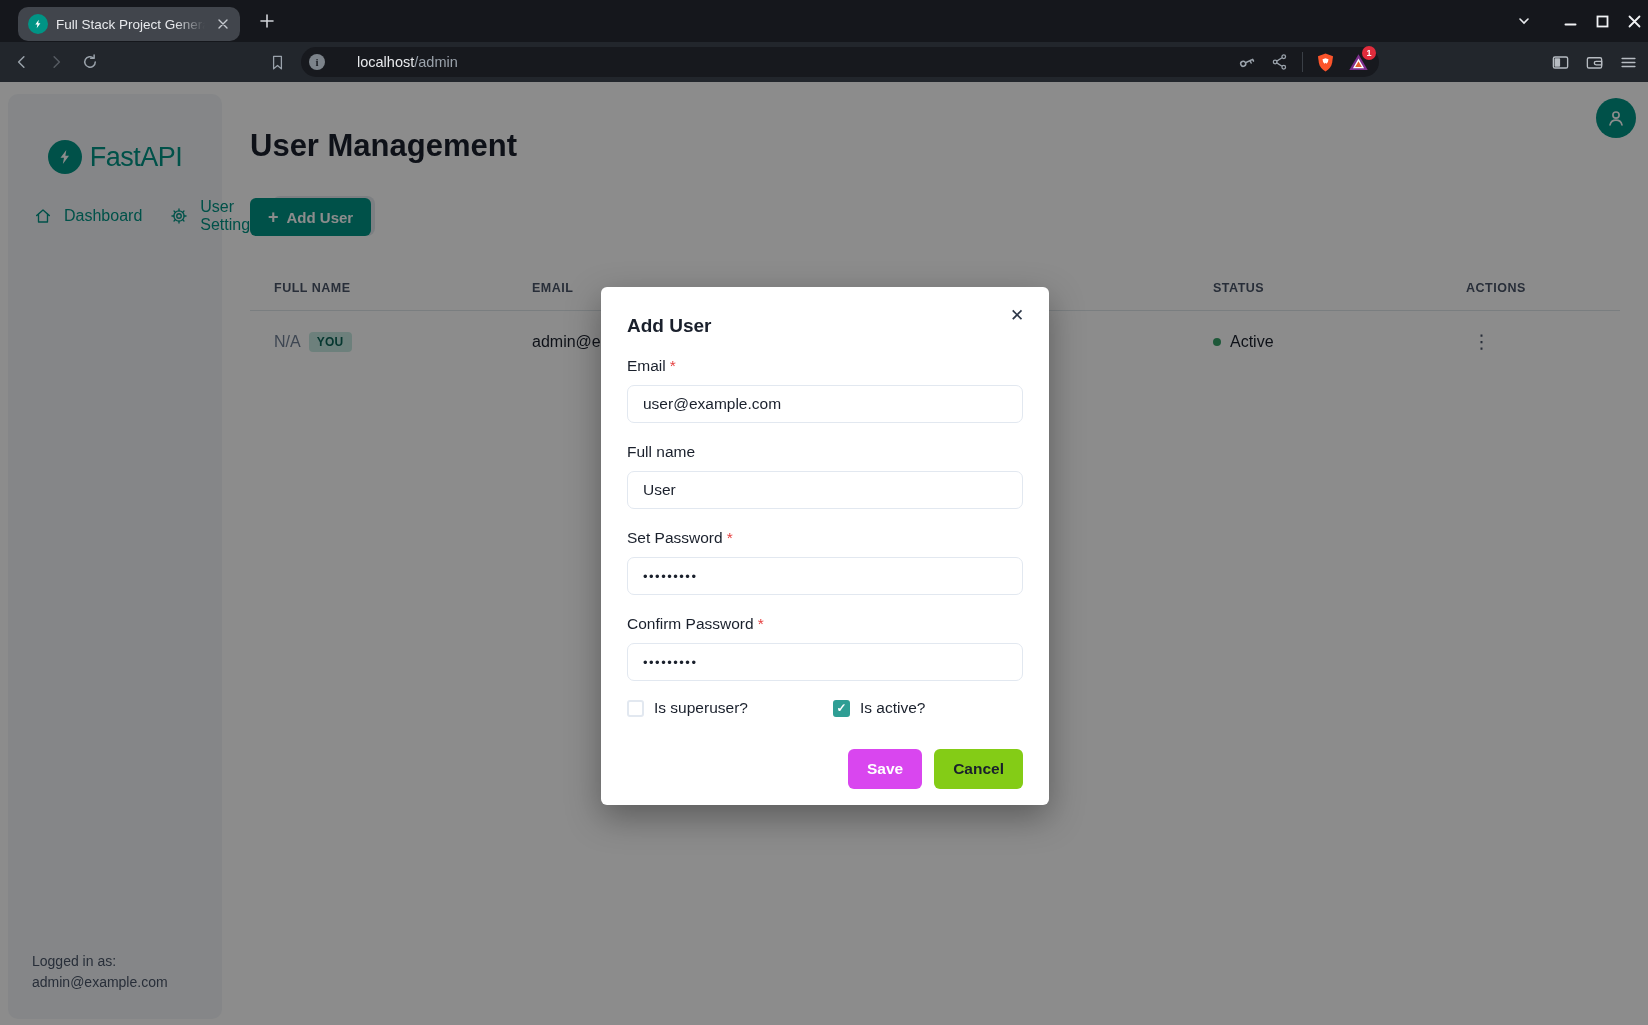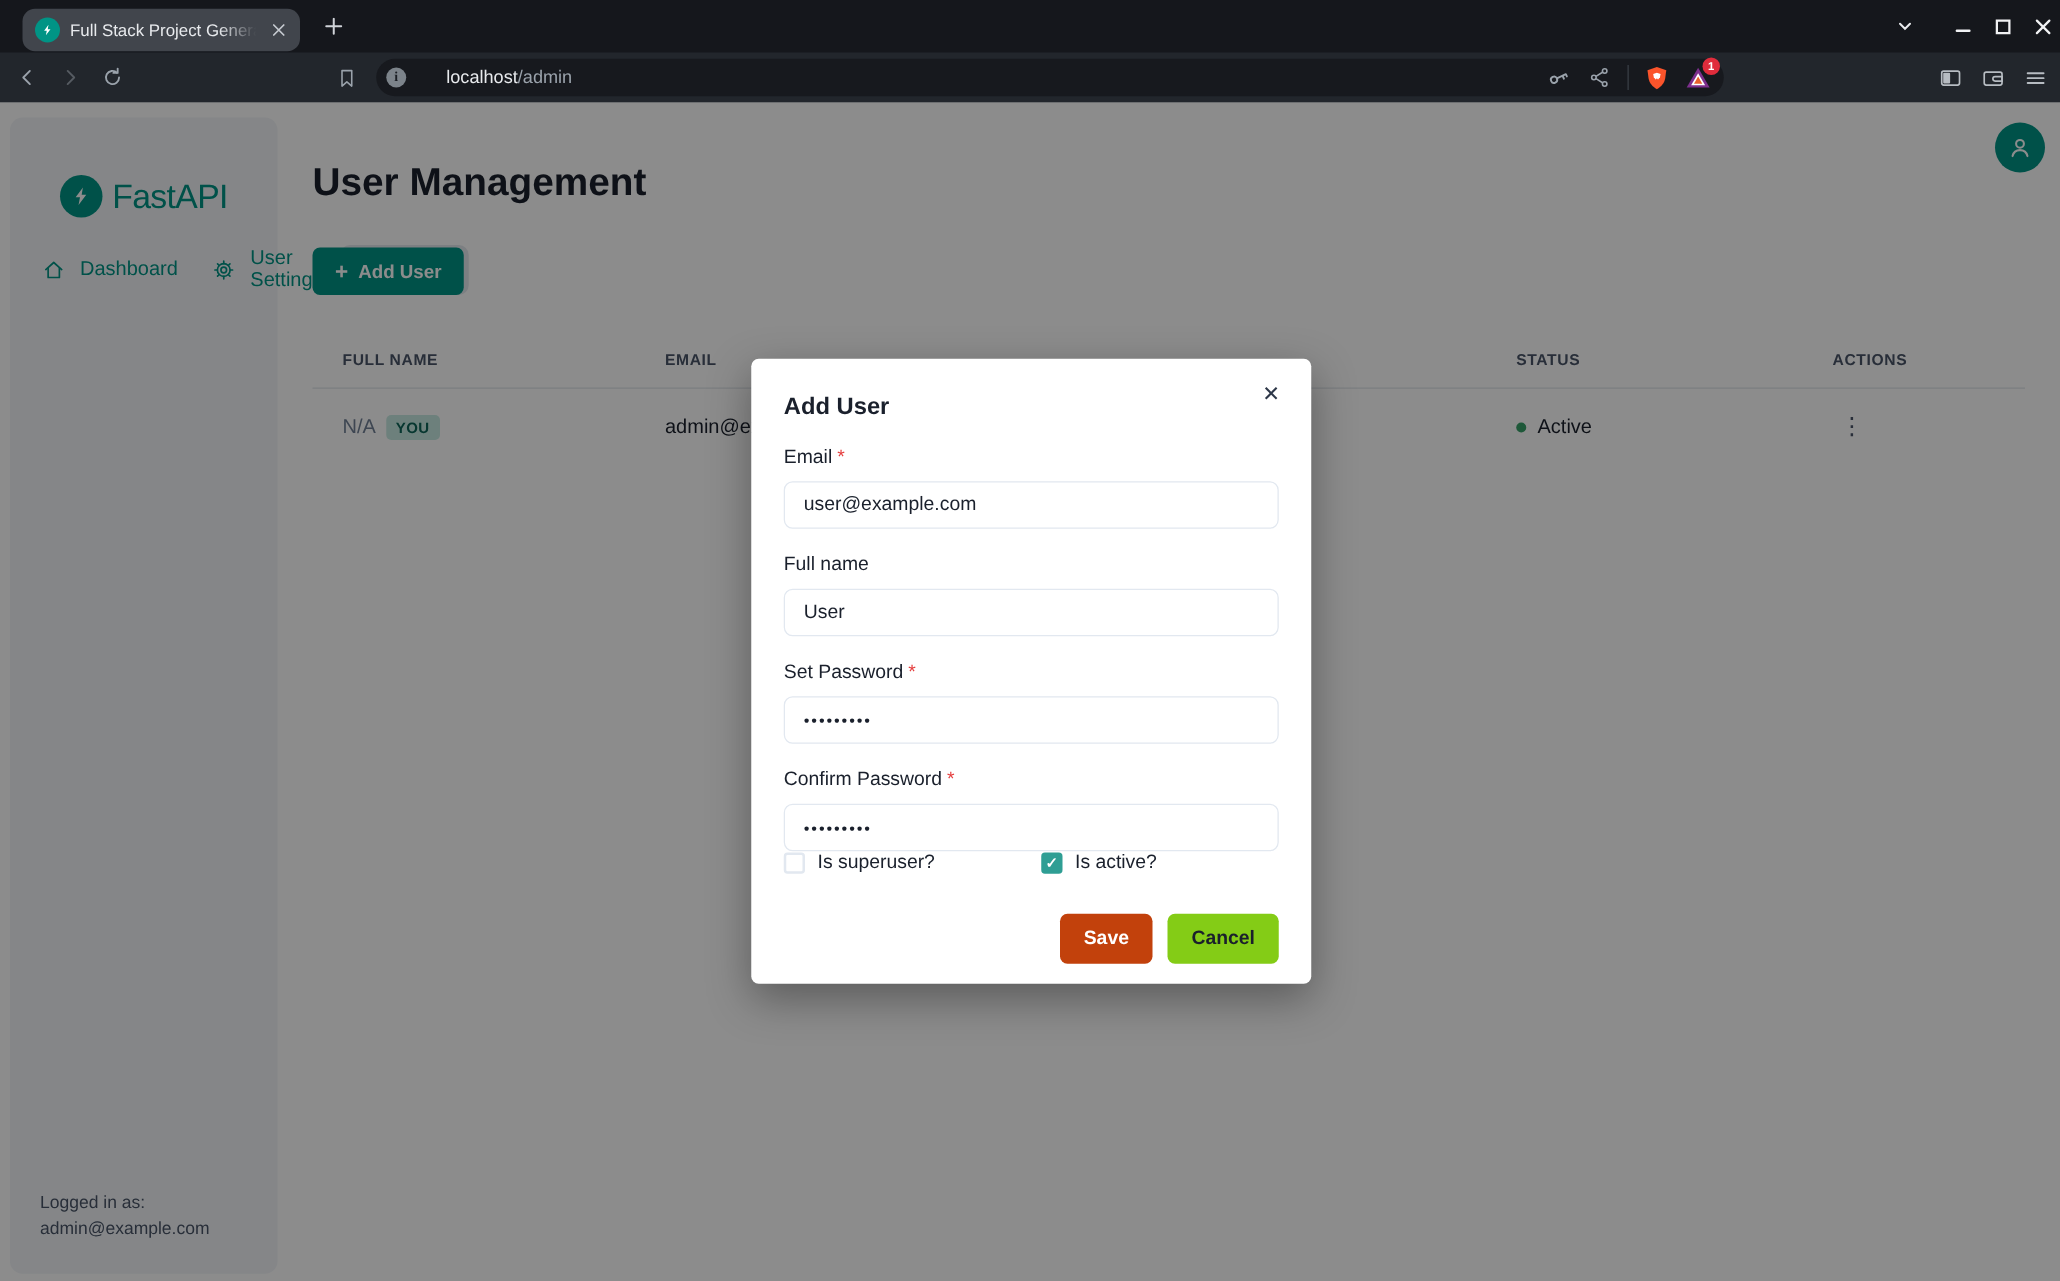--- a/index.html
+++ b/index.html
@@ -89,30 +89,30 @@
   .modal-title { font-size:19px; font-weight:700; color:#1a202c; }
   .modal-close { position:absolute; top:18px; right:22px; width:20px; height:20px; display:flex;
                  align-items:center; justify-content:center; cursor:pointer; color:#2d3748; font-size:17px; }
   .field { margin-top:20px; }
   .field:first-of-type { margin-top:22px; }
   .field-label { font-size:15.5px; color:#1a202c; margin-bottom:10px; }
   .req-mark { color:#e53e3e; margin-left:4px; }
   .field input { width:100%; height:38px; border:1px solid #e2e8f0; border-radius:7px; padding:0 15px;
                  font-family:"Liberation Sans",sans-serif; font-size:15.5px; color:#1a202c; outline:none; }
   .field input.pw { font-size:13px; letter-spacing:1.5px; color:#1a202c; }
-  .checkbox-row { display:flex;gap:16px; }
+  .checkbox-row { margin-top:18px; display:flex;gap:16px; }
   .checkbox-item { width:50%; display:flex; align-items:center; gap:10px; cursor:pointer; }
   .checkbox-box { width:17px; height:17px; border-radius:3px; border:2px solid #e2e8f0; background:#fff;
                   display:flex; align-items:center; justify-content:center; flex:none; }
   .checkbox-box.checked { background:#2f9e94; border-color:#2f9e94; color:#fff; font-size:12px; font-weight:700; }
   .checkbox-label { font-size:15.5px; color:#1a202c; }
   .modal-actions { margin-top:32px; display:flex; justify-content:flex-end; gap:12px; }
   .btn { height:40px; border:none; border-radius:6px; font-family:"Liberation Sans",sans-serif;
          font-size:15.5px; font-weight:700; padding:0 19px; cursor:pointer; }
-  .btn-save { background:#c2410c; color:#fff; }
+  .btn-save { background:#d946ef; color:#fff; }
   .btn-cancel { background:#84cc16; color:#1a202c; }
 </style>
 </head>
 <body>
 
 <div class="titlebar">
   <div class="tab">
     <span class="favicon">
       <svg width="12" height="12" viewBox="0 0 24 24">
           <polygon points="13.6,3.5 6.6,13 10.8,13 9.4,20.5 16.8,10.6 12.4,10.6" fill="#ffffff"></polygon>

